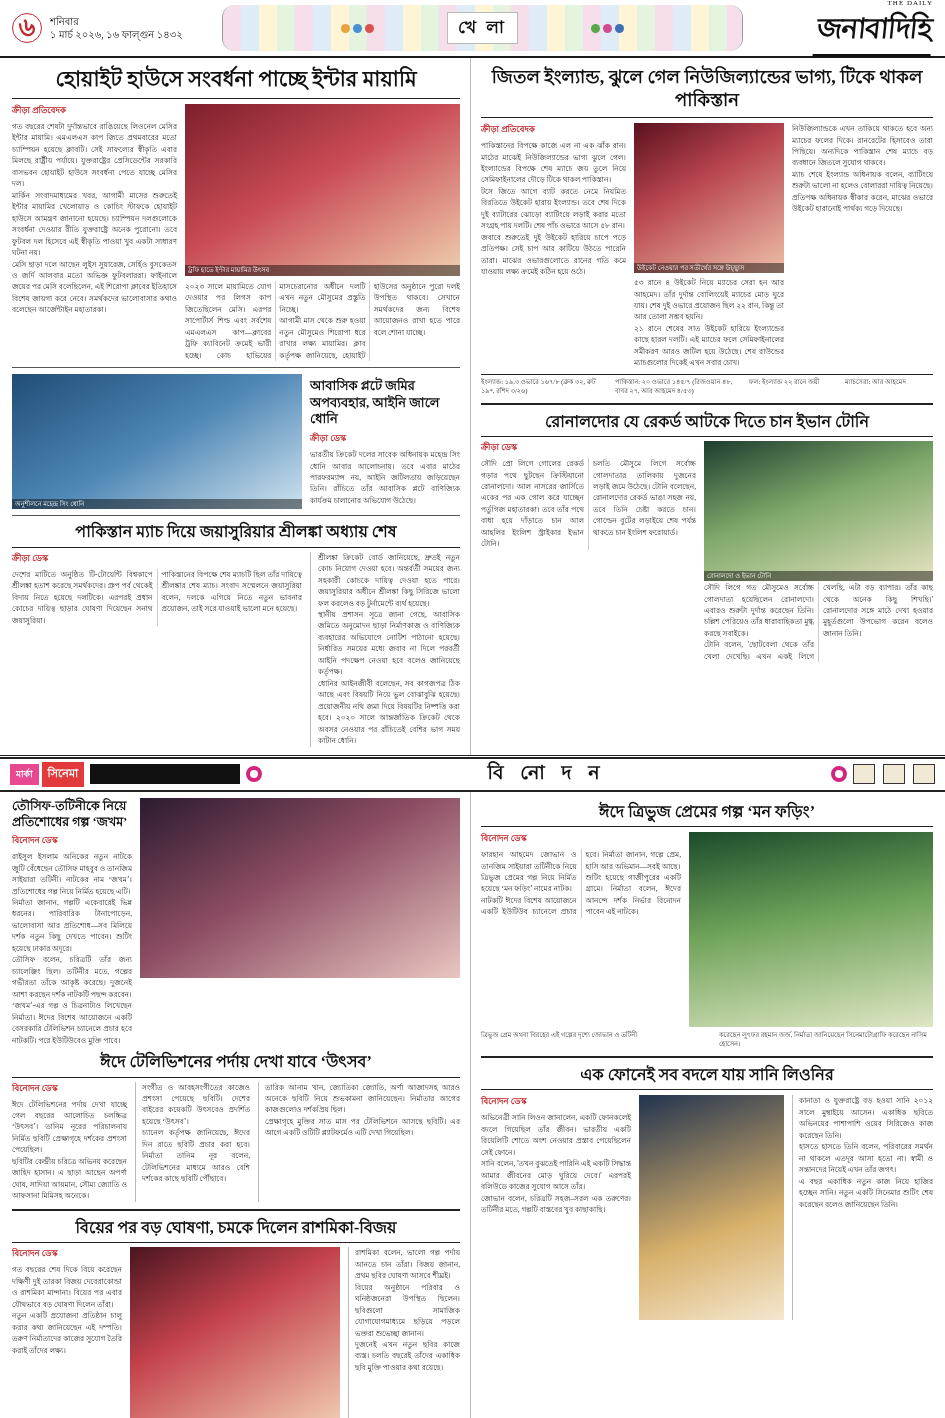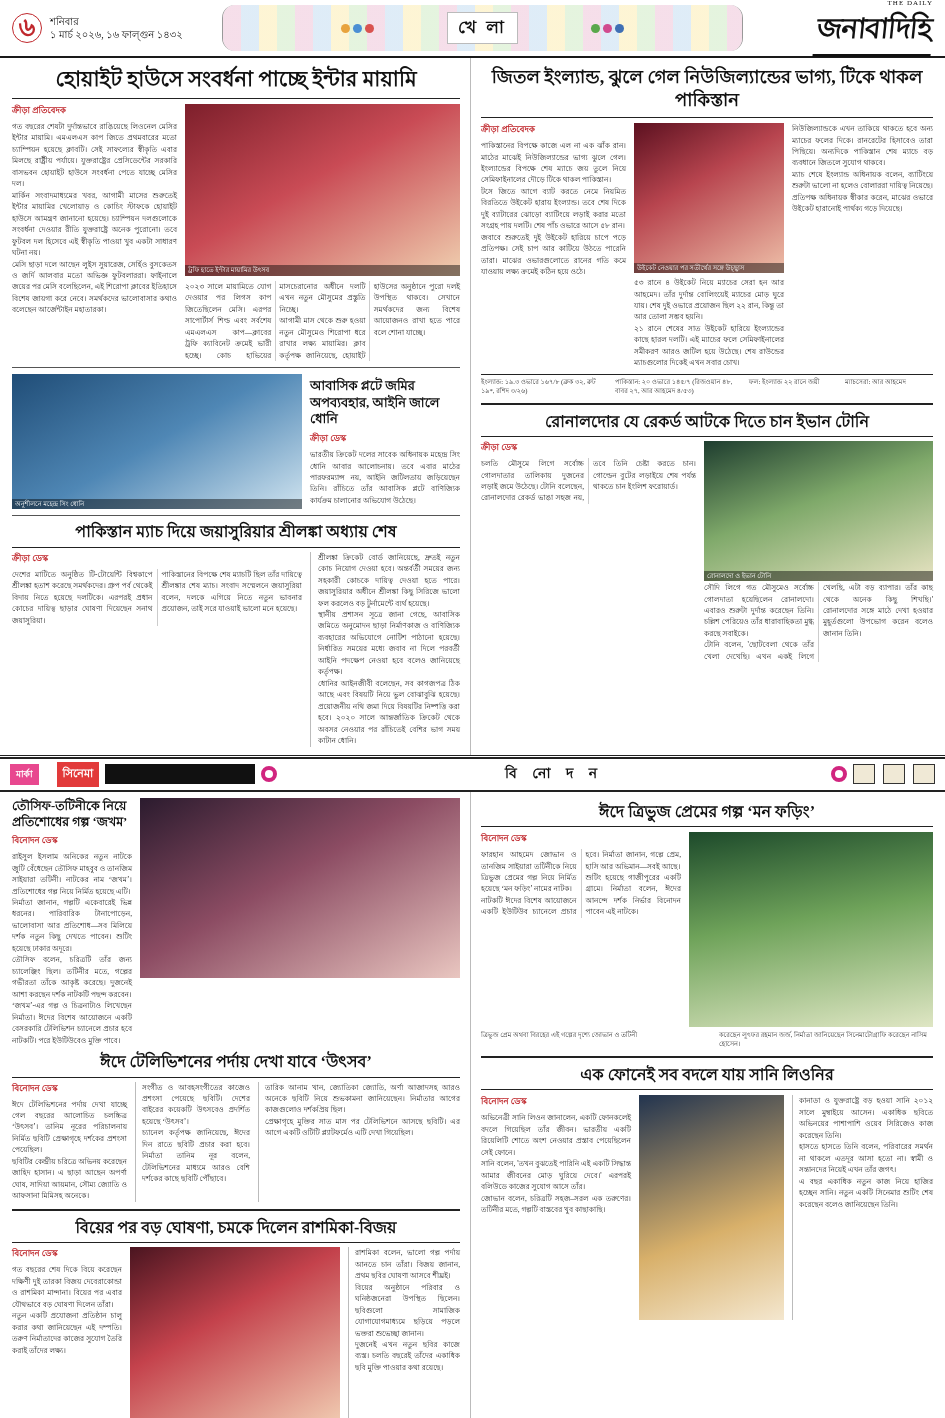--- a/index.html
+++ b/index.html
@@ -109,34 +109,34 @@
 
   .flowbox { display: flex; gap: 8px; }
 
   
   .ent-banner {
     height: 34px; display: flex; align-items: center;
     border-top: 1px solid #222; border-bottom: 2px solid #222;
     background: #fff; padding: 0 10px; gap: 6px;
   }
   .ent-left-badge {
-    display:flex; gap:18px; align-items:center;
+    display:flex; gap:3px; align-items:center;
   }
   .badge-pink { background:#e8488f; color:#fff; font-size:9px; font-weight:bold; padding:3px 6px; }
   .badge-red { background:#e23a3a; color:#fff; font-size:11px; font-weight:bold; padding:3px 6px; }
   .film-strip {
     flex: 0 0 150px; height: 20px;
     background:
       linear-gradient(#111 0 0) padding-box,
       repeating-linear-gradient(90deg,#f2e9c9 0 10px,#c9b98b 10px 12px);
     border-top: 4px solid #111; border-bottom: 4px solid #111;
     position: relative;
   }
   .ent-title {
-    flex: 1; text-align: center; font-size: 14px; font-weight: bold;
+    flex: 1; text-align: center; font-size: 19px; font-weight: bold;
     letter-spacing: 6px;
   }
   .ent-reel { width: 16px; height: 16px; border-radius: 50%; border: 4px solid #d1257f; }
   .ent-icons { display: flex; gap: 8px; align-items: center; }
   .ent-icons .ic { width: 22px; height: 20px; background: #f0e9d6; border: 1px solid #333; }
 
   
   .ent-body { display: flex; }
   .ent-col-l { width: 470px; padding: 6px 10px 6px 12px; }
   .ent-col-r { width: 475px; padding: 6px 12px 6px 10px; border-left: 1px solid #bbb; }
@@ -277,20 +277,21 @@
 
       <div class="hr-thick"></div>
 
       <div class="hl h-sub">রোনালদোর যে রেকর্ড আটকে দিতে চান ইভান টোনি</div>
       <div class="rule-h" style="margin:4px 0 4px"></div>
 
       <div class="flowbox">
         <div style="width:215px">
           <div class="byline">ক্রীড়া ডেস্ক</div>
           <div class="cols2">
+            <div class="body-txt">সৌদি প্রো লিগে গোলের রেকর্ড গড়ার পথে ছুটছেন ক্রিস্টিয়ানো রোনালদো। আল নাসরের জার্সিতে একের পর এক গোল করে যাচ্ছেন পর্তুগিজ মহাতারকা। তবে তাঁর পথে বাধা হয়ে দাঁড়াতে চান আল আহলির ইংলিশ স্ট্রাইকার ইভান টোনি।</div>
             <div class="body-txt">চলতি মৌসুমে লিগে সর্বোচ্চ গোলদাতার তালিকায় দুজনের লড়াই জমে উঠেছে। টোনি বলেছেন, রোনালদোর রেকর্ড ভাঙা সহজ নয়, তবে তিনি চেষ্টা করতে চান। গোল্ডেন বুটের লড়াইয়ে শেষ পর্যন্ত থাকতে চান ইংলিশ ফরোয়ার্ড।</div>
           </div>
         </div>
         <div style="flex:1">
           <div class="photo ph-grad-8" style="height:140px">
             <div class="cap">রোনালদো ও ইভান টোনি</div>
           </div>
           <div class="cols2" style="margin-top:1px">
             <div class="body-txt">সৌদি লিগে গত মৌসুমেও সর্বোচ্চ গোলদাতা হয়েছিলেন রোনালদো। এবারও শুরুটা দুর্দান্ত করেছেন তিনি। চল্লিশ পেরিয়েও তাঁর ধারাবাহিকতা মুগ্ধ করছে সবাইকে।</div>
             <div class="body-txt">টোনি বলেন, 'ছোটবেলা থেকে তাঁর খেলা দেখেছি। এখন একই লিগে খেলছি, এটা বড় ব্যাপার। তাঁর কাছ থেকে অনেক কিছু শিখছি।' রোনালদোর সঙ্গে মাঠে দেখা হওয়ার মুহূর্তগুলো উপভোগ করেন বলেও জানান তিনি।</div>

